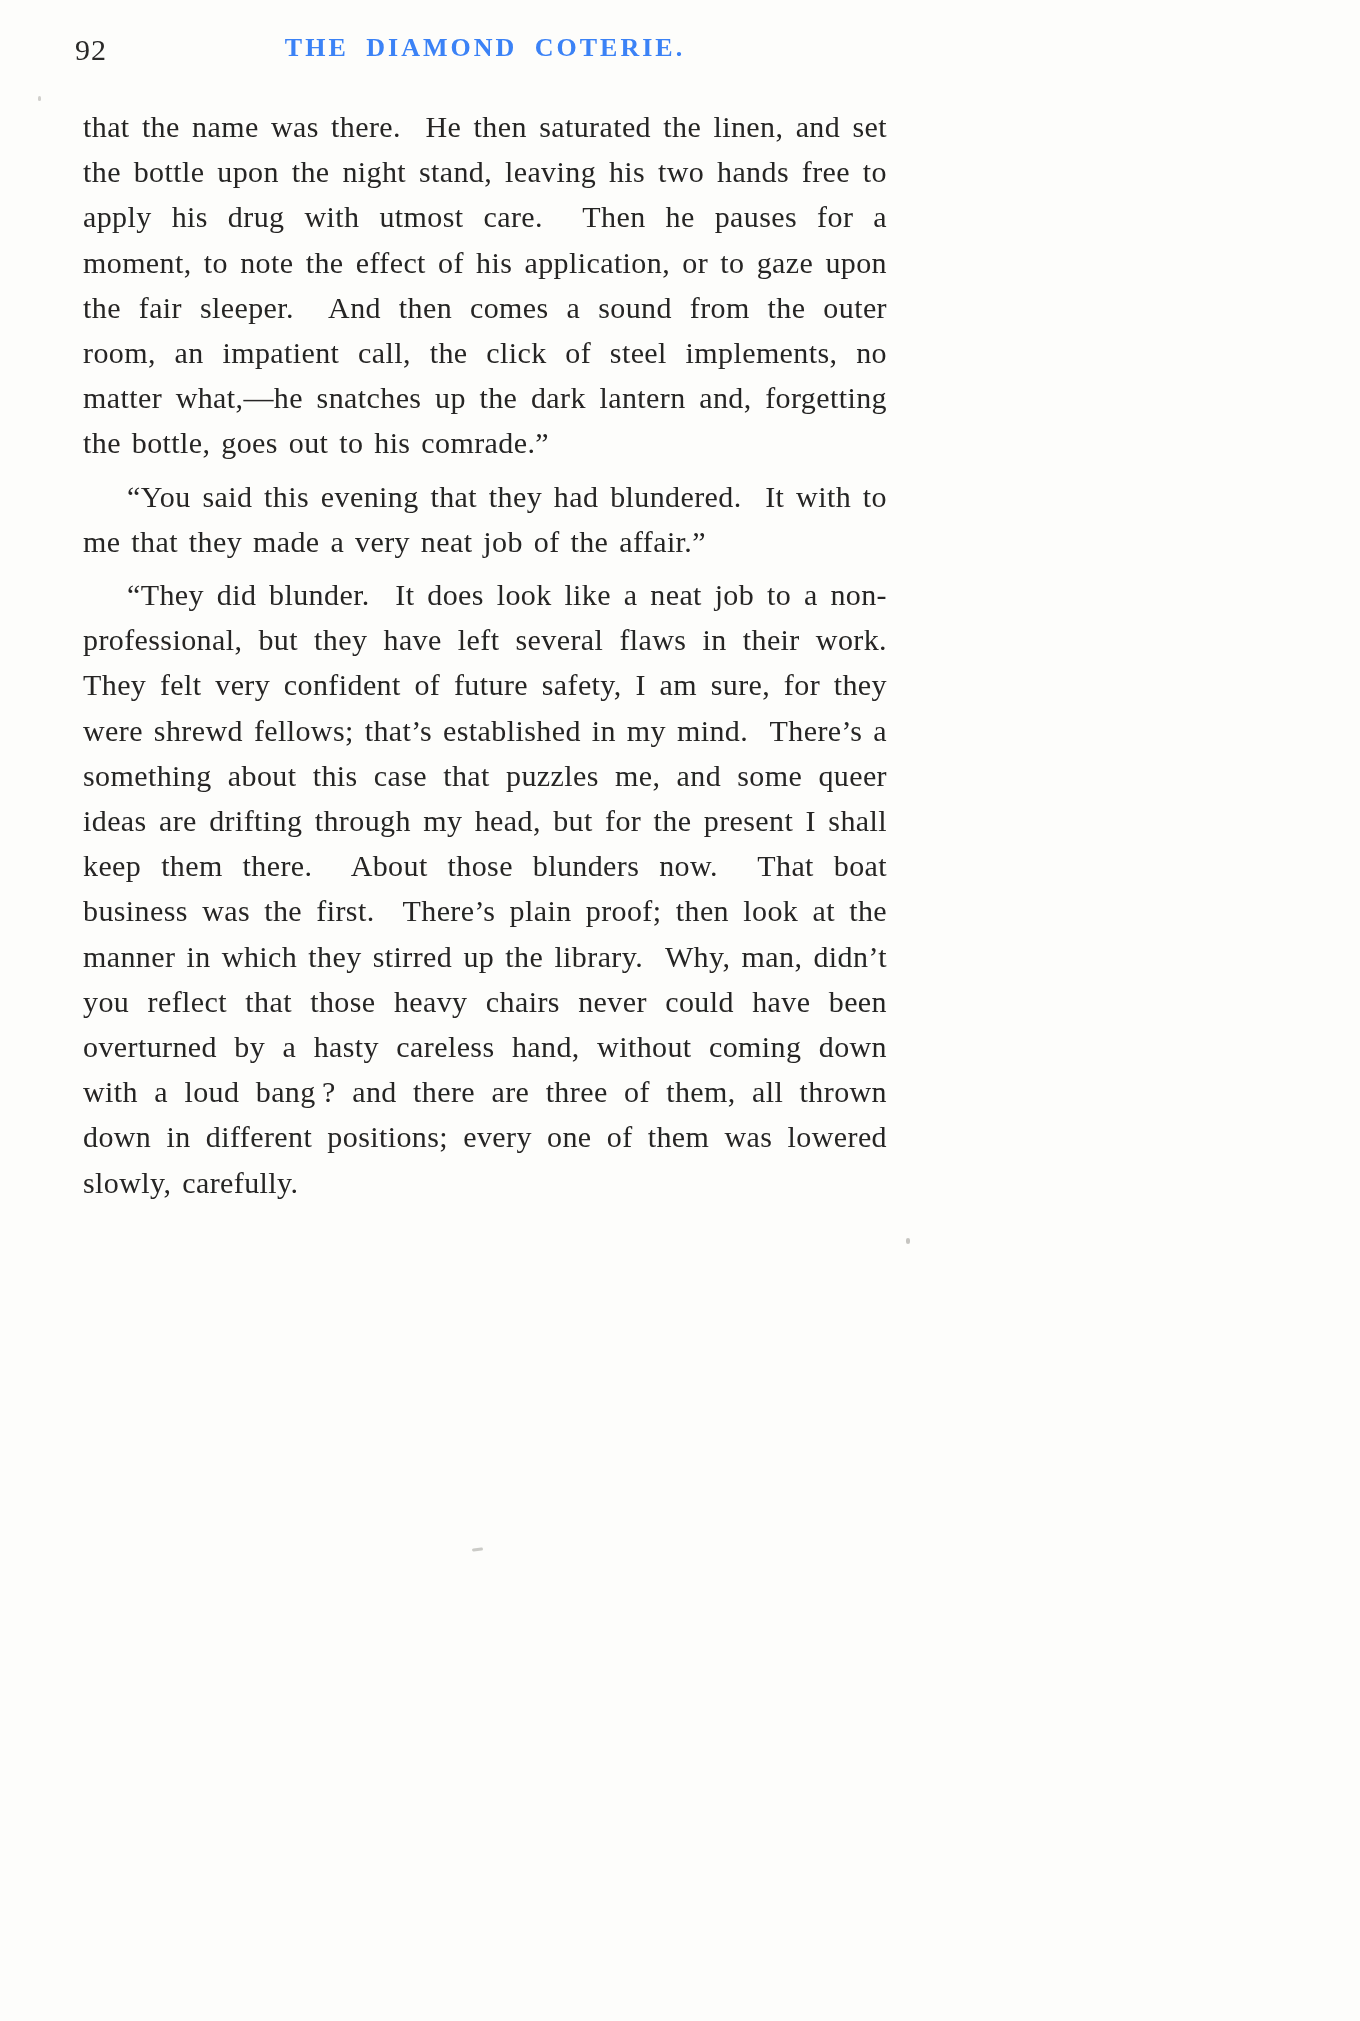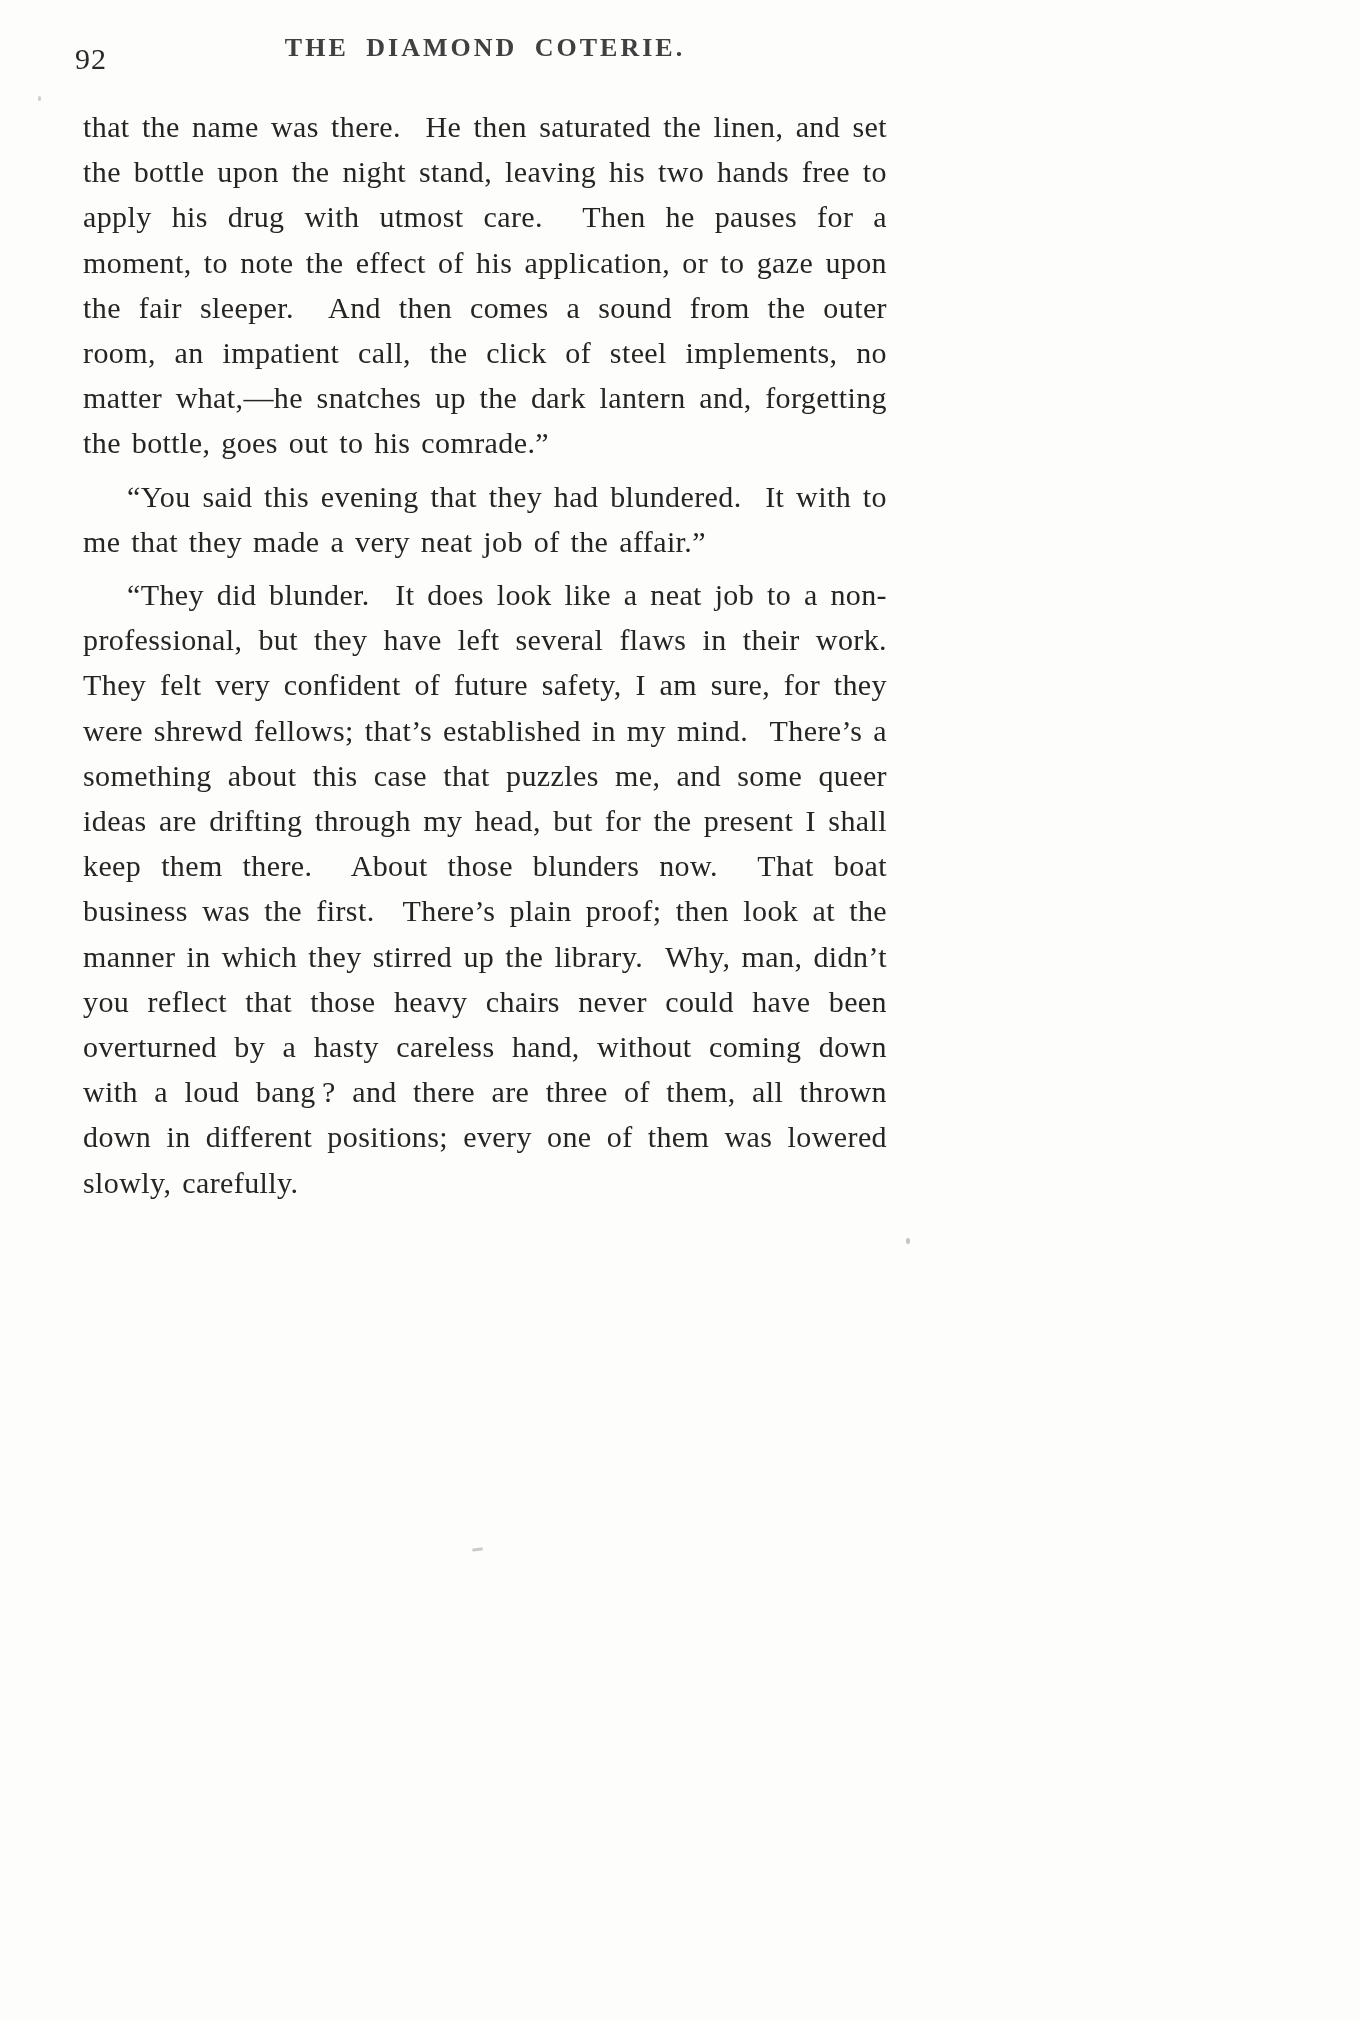--- a/index.html
+++ b/index.html
@@ -20,36 +20,36 @@
   .page-header {
     position: absolute;
     top: 30px;
     left: 75px;
     width: 820px;
     height: 42px;
   }
   .page-number {
     position: absolute;
     left: 0;
-    top: 12px;
+    top: 3px;
     font-size: 30px;
     letter-spacing: 1px;
     color: #2a2928;
   }
   .running-title {
     position: absolute;
     left: 0;
     right: 0;
     top: 3px;
     text-align: center;
     font-size: 26px;
     font-weight: 700;
     letter-spacing: 3px;
     word-spacing: 8px;
-    color: #404040;
+    color: #3b82f6;
   }
   .page-body {
     position: absolute;
     top: 96px;
     left: 75px;
     width: 820px;
     font-size: 30px;
     line-height: 45.2px;
     text-align: justify;
     letter-spacing: 0.4px;

